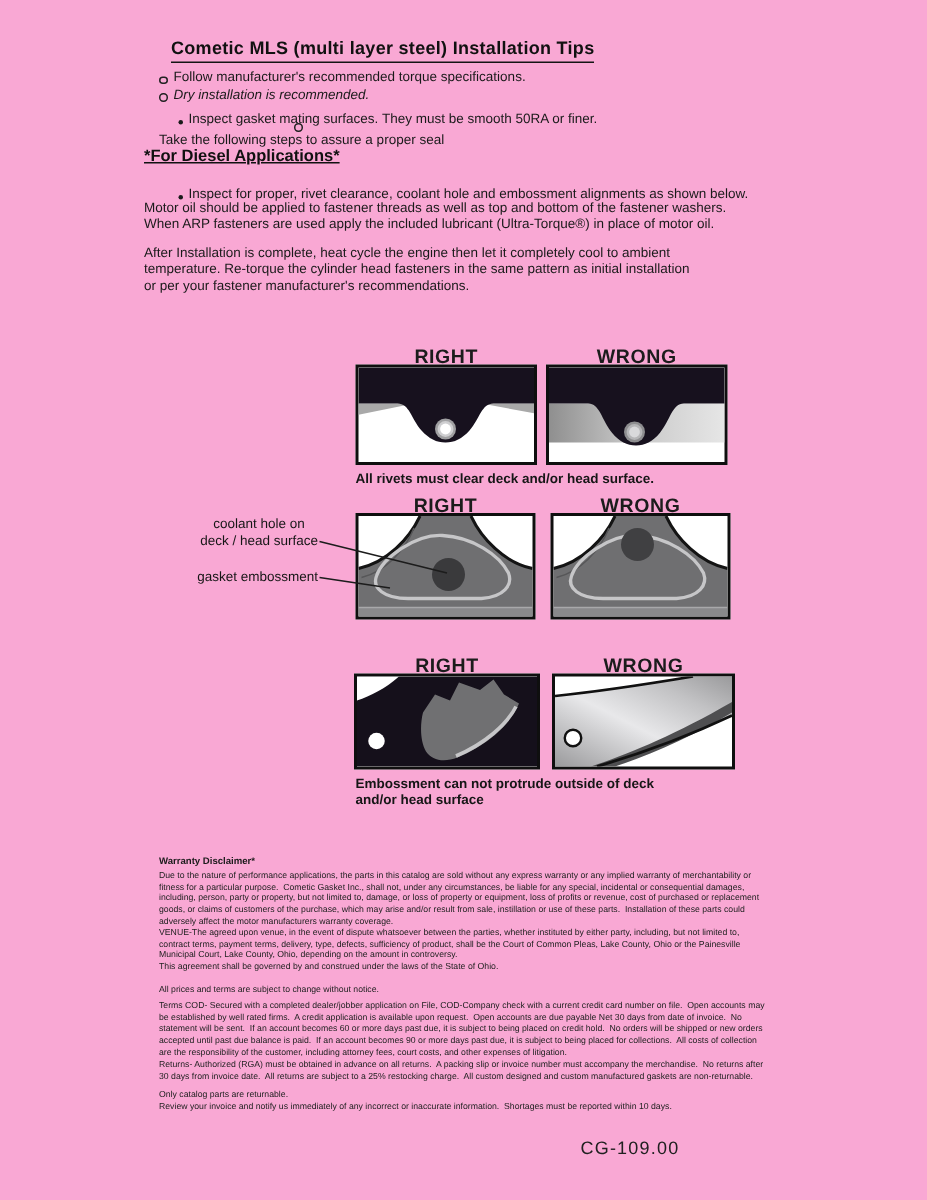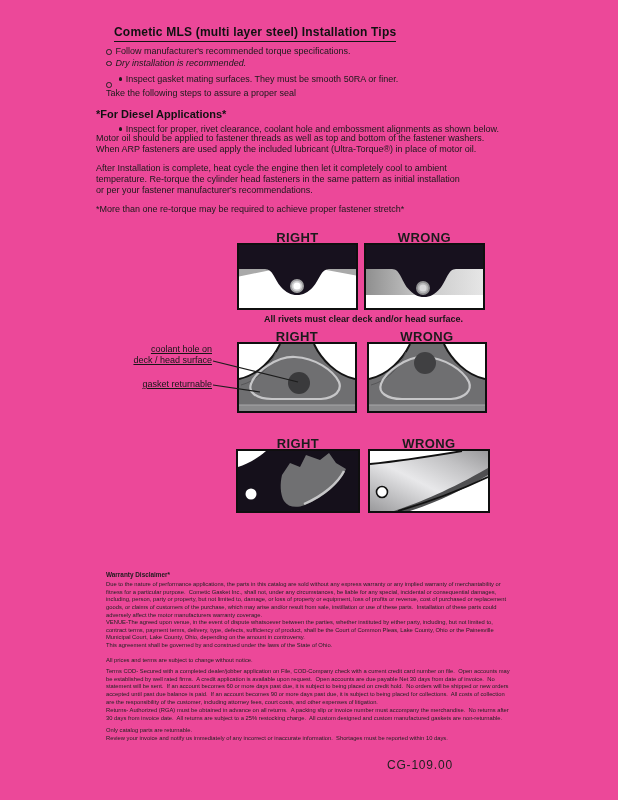--- a/index.html
+++ b/index.html
@@ -1,32 +1,32 @@
 <!DOCTYPE html>
 <html><head>
 <meta charset="utf-8">
 <style>
   html,body{margin:0;padding:0;background:#ffffff;}
-  .page{position:relative;width:618px;height:800px;background:#ec4899;overflow:hidden;
+  .page{position:relative;width:618px;height:800px;background:#f9a8d4;overflow:hidden;
         font-family:"Liberation Sans","DejaVu Sans",sans-serif;color:#1a1a1a;}
   .abs{position:absolute;}
   .title{left:114px;top:25px;font-size:12px;font-weight:bold;letter-spacing:0.2px;
          border-bottom:1.8px solid #141414;padding-bottom:1.5px;color:#111;}
-  .bullet-row{left:106px;height:11.5px;display:flex;align-items:flex-start;font-size:9px;line-height:11.5px;}
+  .bullet-row{left:106px;height:11.5px;display:flex;align-items:center;font-size:9px;line-height:11.5px;}
   .sub-row{left:119px;}
   .marker-open{width:3.6px;height:3.6px;border:0.9px solid #222;border-radius:50%;margin:3.2px 4px 0 0;flex:0 0 auto;}
   .marker-dot{width:3.2px;height:3.2px;background:#1a1a1a;border-radius:50%;margin:3.4px 3.5px 0 0;flex:0 0 auto;}
-  .diesel-heading{left:96px;top:108px;font-size:11px;font-weight:bold;color:#111;}
+  .diesel-heading{left:96px;top:98px;font-size:11px;font-weight:bold;color:#111;text-decoration:underline;}
   .para{left:96px;font-size:9px;line-height:11px;white-space:pre-line;width:470px;}
   .p1{top:133px;} .p2{top:163px;} .note{top:204px;}
   .dg-header{font-size:13px;font-weight:600;letter-spacing:0.4px;text-align:center;color:#1c1c1c;}
   .panel{border:2px solid #0f0f0f;background:#ffffff;box-sizing:border-box;}
   .panel svg{display:block;}
-  .caption{font-size:9px;font-weight:600;color:#161616;white-space:pre-line;line-height:10.5px;margin-left:27px;}
-  .d2-label{right:406px;text-align:right;font-size:9px;line-height:10.5px;white-space:pre-line;color:#161616;text-decoration:underline;}
+  .caption{font-size:9px;font-weight:600;color:#161616;white-space:pre-line;line-height:10.5px;}
+  .d2-label{right:406px;text-align:center;font-size:9px;line-height:10.5px;white-space:pre-line;color:#161616;}
   .disc{left:106px;font-size:5.8px;line-height:7.7px;white-space:pre;color:#222;}
   .disc-head{left:106px;top:571px;font-size:6.4px;font-weight:bold;color:#1a1a1a;}
   .pagenum{left:387px;top:758px;font-size:12px;letter-spacing:0.8px;color:#202020;}
   .pointer-svg{pointer-events:none;z-index:5;}
 </style>
 </head>
 <body>
 
 <div class="page">
 
@@ -52,21 +52,20 @@
     <span class="marker-dot"></span>
     <span>Inspect for proper, rivet clearance, coolant hole and embossment alignments as shown below.</span>
   </div>
 
   <div class="abs diesel-heading">*For Diesel Applications*</div>
   <div class="abs para p1">Motor oil should be applied to fastener threads as well as top and bottom of the fastener washers.
 When ARP fasteners are used apply the included lubricant (Ultra-Torque®) in place of motor oil.</div>
   <div class="abs para p2">After Installation is complete, heat cycle the engine then let it completely cool to ambient
 temperature. Re-torque the cylinder head fasteners in the same pattern as initial installation
 or per your fastener manufacturer's recommendations.</div>
-  <div class="abs para note">*More than one re-torque may be required to achieve proper fastener stretch*</div>
 
   <div class="abs dg-header" style="left:237px;top:230px;width:121px;">RIGHT</div>
   <div class="abs dg-header" style="left:364px;top:230px;width:121px;">WRONG</div>
 
   <div class="abs panel" style="left:237px;top:243px;width:121px;height:67px;">
     <svg width="117" height="63" viewBox="0 0 117 63">
       <path d="M0,24 H37 L0,31.5 Z" fill="#a9a9a9"></path>
       <path d="M117,24 L117,30.5 L82,24 Z" fill="#a9a9a9"></path>
       <path d="M0,0 H117 V24 H90 C82,24 81,34 74,42 C69,47.5 64,50 58,50 C52,50 47,47.5 42,42 C35,34 34,24 26,24 H0 Z" fill="#17111e"></path>
       <circle cx="58" cy="41" r="7" fill="#a0a0a2"></circle>
@@ -92,21 +91,21 @@
     </svg>
   </div>
 
   <div class="abs caption" style="left:237px;top:314px;">All rivets must clear deck and/or head surface.</div>
 
   <div class="abs dg-header" style="left:237px;top:329px;width:120px;">RIGHT</div>
   <div class="abs dg-header" style="left:367px;top:329px;width:120px;">WRONG</div>
 
   <div class="abs d2-label" style="top:344px;">coolant hole on
 deck / head surface</div>
-  <div class="abs d2-label" style="top:379px;">gasket returnable</div>
+  <div class="abs d2-label" style="top:379px;">gasket embossment</div>
 
   <svg class="abs pointer-svg" style="left:118px;top:348px;" width="190" height="50" viewBox="0 0 190 50">
     <line x1="95" y1="13" x2="180" y2="34" stroke="#1c1c1c" stroke-width="1.1"></line>
     <line x1="95" y1="37" x2="142" y2="44" stroke="#1c1c1c" stroke-width="1.1"></line>
   </svg>
 
   <div class="abs panel" style="left:237px;top:342px;width:120px;height:71px;">
     <svg width="116" height="67" viewBox="0 0 116 67">
       <path d="M0,67 V35 C19,31 34,15 41,0 H75 C82,15 97,31 116,35 V67 Z" fill="#6f6f71"></path>
       <rect x="0" y="61" width="116" height="6" fill="#89898b"></rect>
@@ -157,20 +156,22 @@
         </linearGradient>
       </defs>
       <path d="M0,13 C30,10 62,5 92,0 H118 V26 C80,44 45,55 28,60 H0 Z" fill="url(#g3w)"></path>
       <path d="M118,17 C78,40 48,52 24,60 H40 C65,52 95,38 118,24 Z" fill="#4f4f51"></path>
       <path d="M0,13 C30,10 62,5 92,0" stroke="#111111" stroke-width="1.8" fill="none"></path>
       <path d="M118,26 C80,44 45,55 28,60" stroke="#111111" stroke-width="1.8" fill="none"></path>
       <circle cx="12" cy="41" r="5.5" fill="#ffffff" stroke="#111111" stroke-width="1.6"></circle>
     </svg>
   </div>
 
+  <div class="abs caption" style="left:237px;top:517px;">Embossment can not protrude outside of deck
+and/or head surface</div>
 
   <div class="abs disc-head">Warranty Disclaimer*</div>
   <div class="abs disc" style="top:581px;">Due to the nature of performance applications, the parts in this catalog are sold without any express warranty or any implied warranty of merchantability or
 fitness for a particular purpose.  Cometic Gasket Inc., shall not, under any circumstances, be liable for any special, incidental or consequential damages,
 including, person, party or property, but not limited to, damage, or loss of property or equipment, loss of profits or revenue, cost of purchased or replacement
 goods, or claims of customers of the purchase, which may arise and/or result from sale, instillation or use of these parts.  Installation of these parts could
 adversely affect the motor manufacturers warranty coverage.</div>
   <div class="abs disc" style="top:619px;">VENUE-The agreed upon venue, in the event of dispute whatsoever between the parties, whether instituted by either party, including, but not limited to,
 contract terms, payment terms, delivery, type, defects, sufficiency of product, shall be the Court of Common Pleas, Lake County, Ohio or the Painesville
 Municipal Court, Lake County, Ohio, depending on the amount in controversy.

